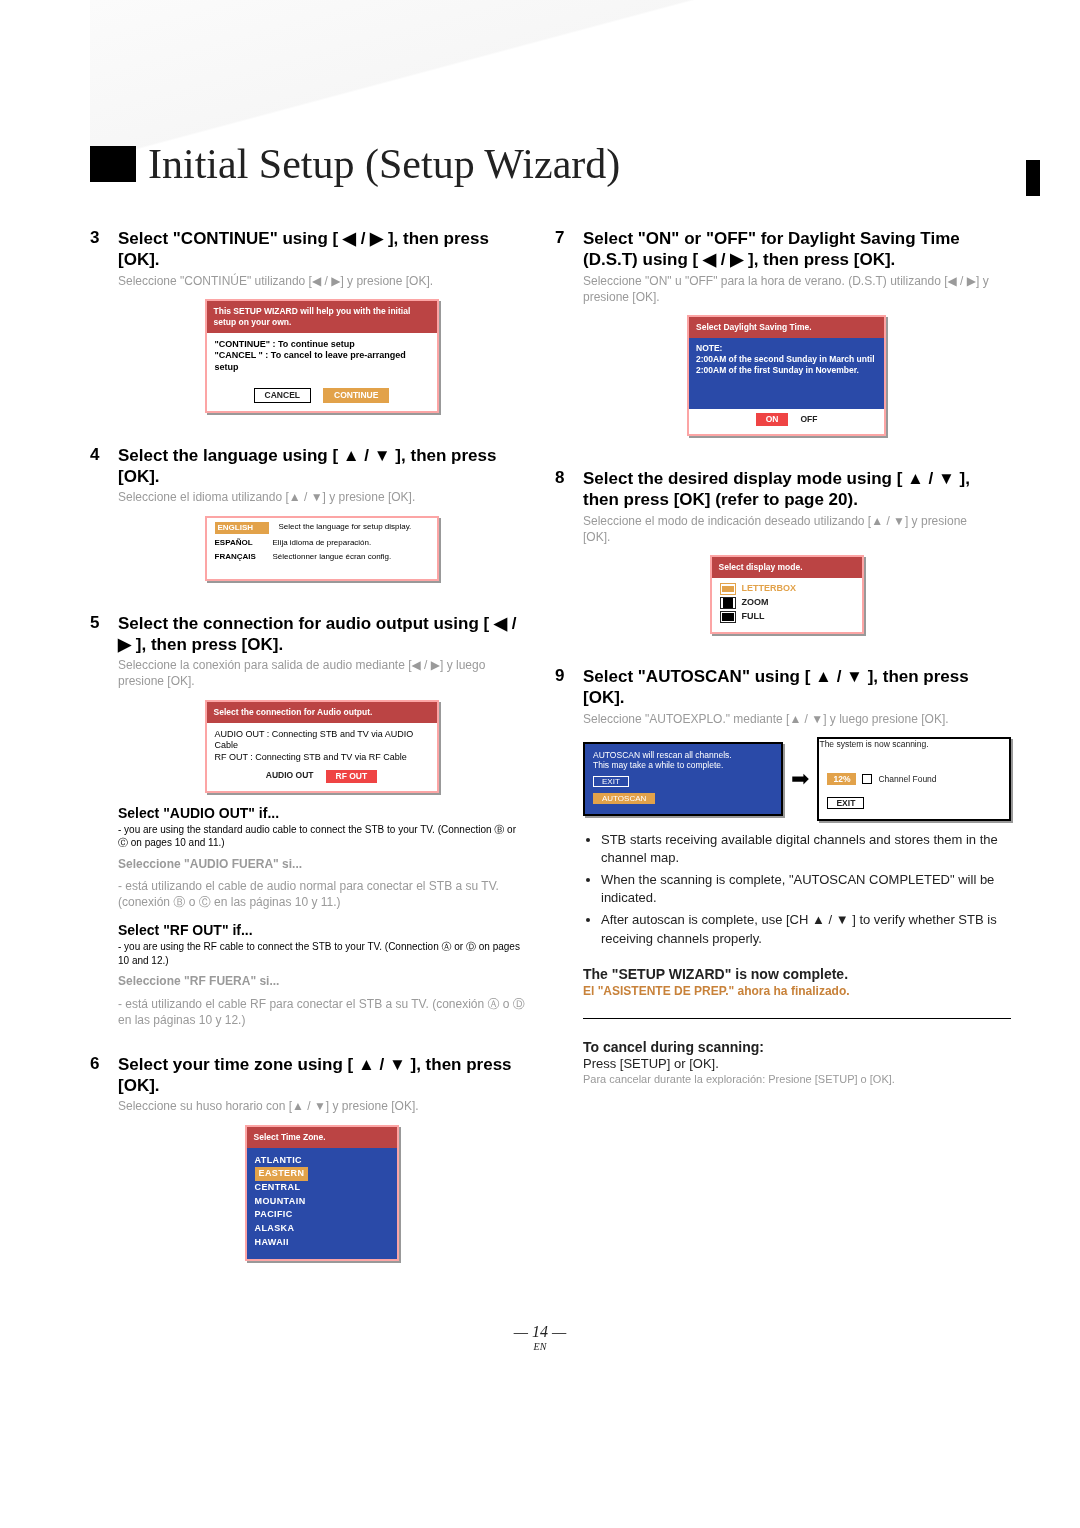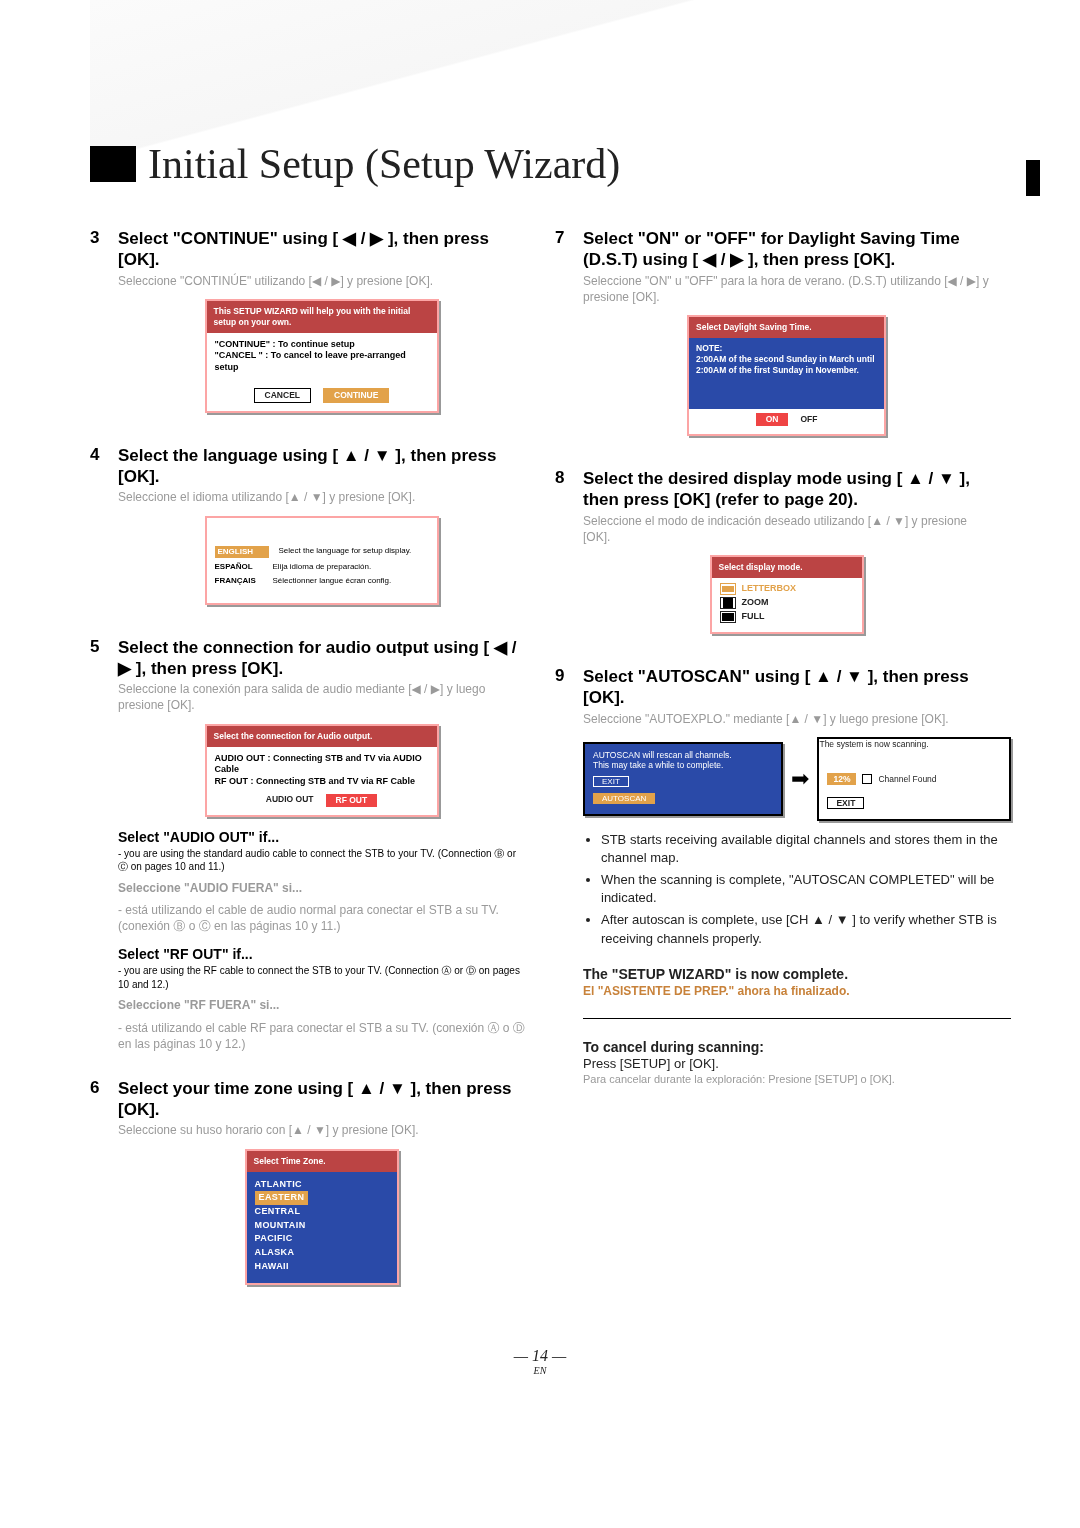--- a/index.html
+++ b/index.html
@@ -212,21 +212,21 @@
           </div>
         </div>
       </div>
 
       <div class="step">
         <div class="step-num">4</div>
         <div class="step-body">
           <div class="step-head">Select the language using [ ▲ / ▼ ], then press [OK].</div>
           <div class="step-sub">Seleccione el idioma utilizando [▲ / ▼] y presione [OK].</div>
           <div class="screen w1">
-            <div class="body" style="padding:26px 8px 14px;">
+            <div class="body" style="padding:2px 8px 14px;">
               <div class="lang-row active">
                 <span class="tag">ENGLISH</span>
                 <span>Select the language for setup display.</span>
               </div>
               <div class="lang-row">
                 <span class="tag">ESPAÑOL</span>
                 <span>Elija idioma de preparación.</span>
               </div>
               <div class="lang-row">
                 <span class="tag">FRANÇAIS</span>
@@ -237,21 +237,21 @@
         </div>
       </div>
 
       <div class="step">
         <div class="step-num">5</div>
         <div class="step-body">
           <div class="step-head">Select the connection for audio output using [ ◀ / ▶ ], then press [OK].</div>
           <div class="step-sub">Seleccione la conexión para salida de audio mediante [◀ / ▶] y luego presione [OK].</div>
           <div class="screen w1">
             <div class="top-red">Select the connection for Audio output.</div>
-            <div class="body" style="font-weight:bold; padding-bottom:2px;">
+            <div class="body" style="font-weight:normal; padding-bottom:2px;">
               <div>AUDIO OUT : Connecting STB and TV via AUDIO Cable</div>
               <div>RF OUT       : Connecting STB and TV via RF Cable</div>
             </div>
             <div class="btn-row">
               <span>AUDIO OUT</span>
               <span class="b inv">RF OUT</span>
             </div>
           </div>
 
           <div class="sub-head">Select "AUDIO OUT" if...</div>

